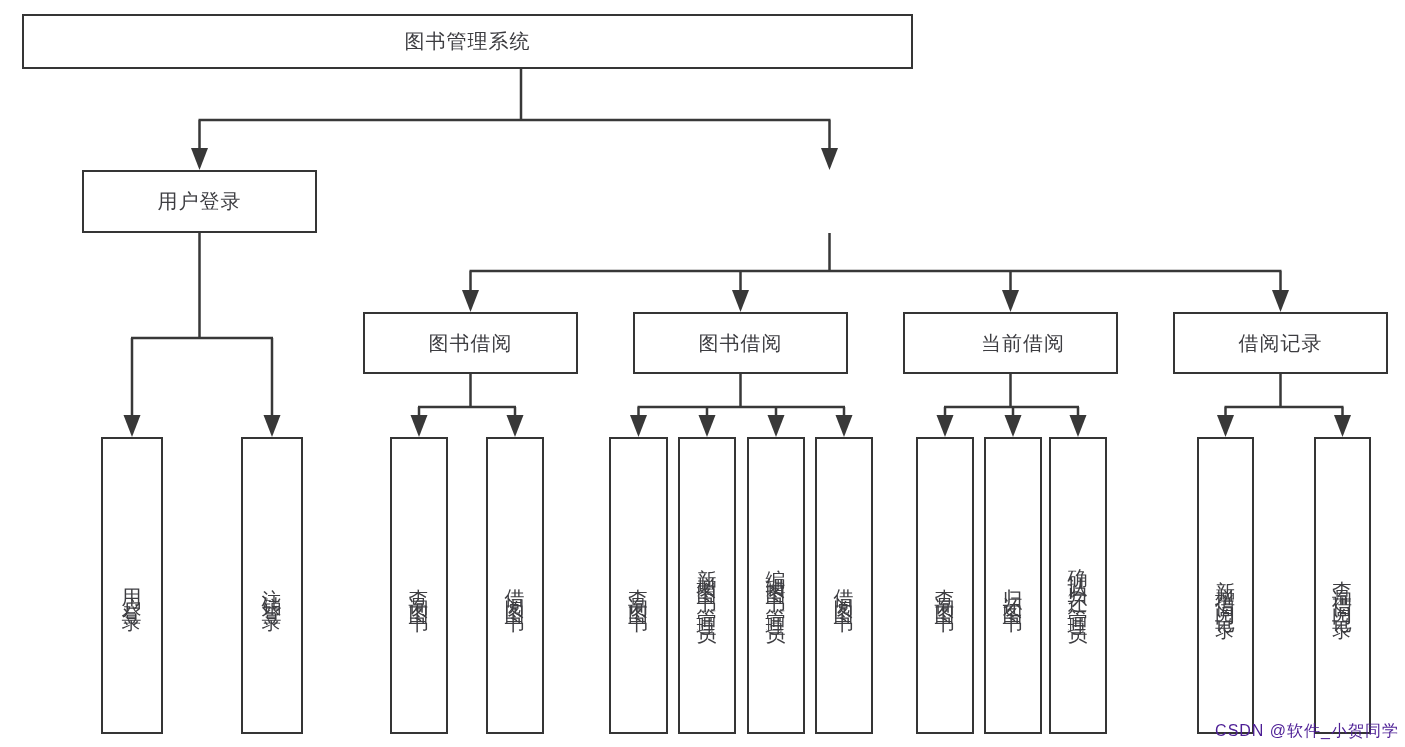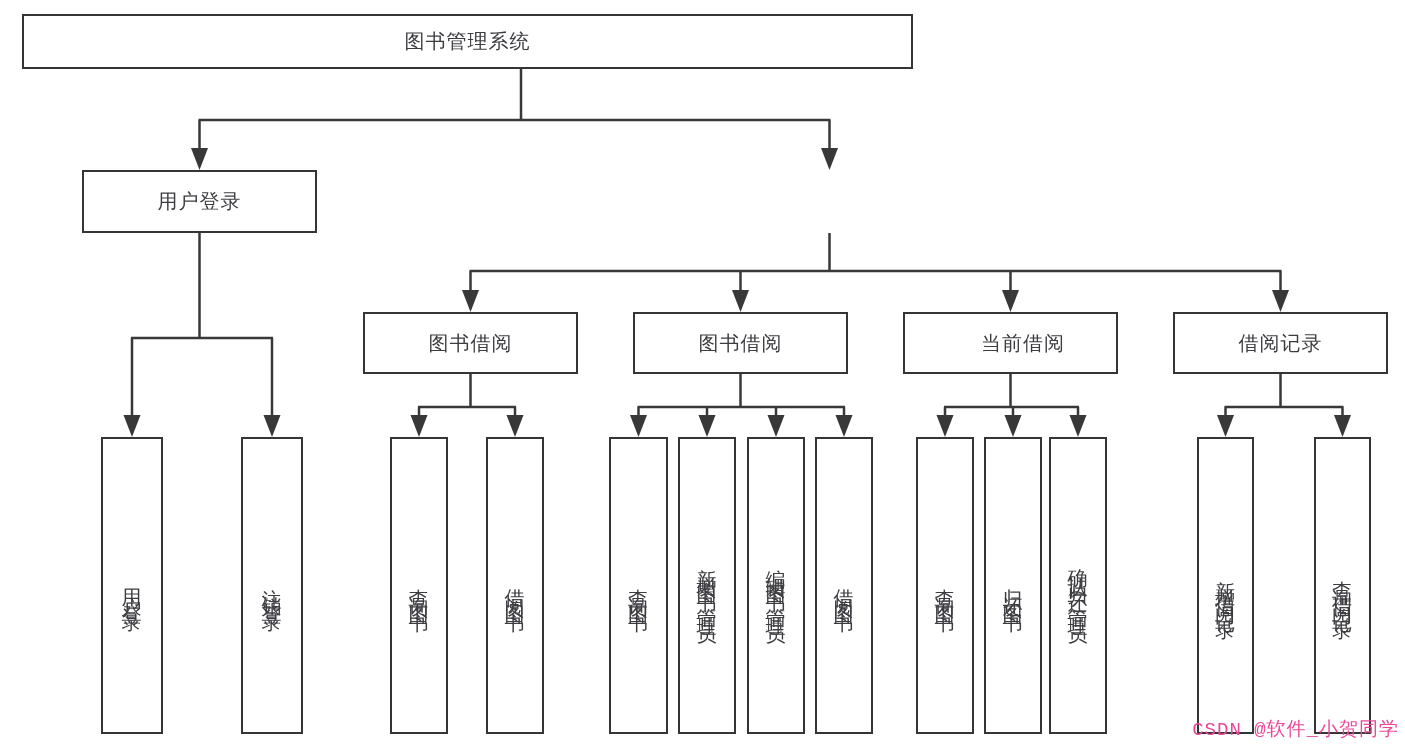--- a/index.html
+++ b/index.html
@@ -52,25 +52,24 @@
   #l-bb-edit   {left:747px; width:58px;}
   #l-bb-borrow {left:815px; width:58px;}
   #l-cb-query  {left:916px; width:58px;}
   #l-cb-return {left:984px; width:58px;}
   #l-cb-confirm{left:1049px;width:58px;}
   #l-br-add    {left:1197px;width:57px;}
   #l-br-query  {left:1314px;width:57px;}
   #watermark{
     position:absolute;
     right:6px;bottom:5px;
-    color:#ec4899;
-    font-size:19px;
+    color:#4c1d95;
+    font-size:16px;
     letter-spacing:1px;
     z-index:3;
-    font-family:Liberation Mono, monospace;
   }
 </style>
 </head>
 <body>
 
 <div id="canvas">
 
   <svg id="connectors" viewBox="0 0 1405 747" xmlns="http://www.w3.org/2000/svg">
     <g stroke="#383838" stroke-width="2.5" fill="none">
 

